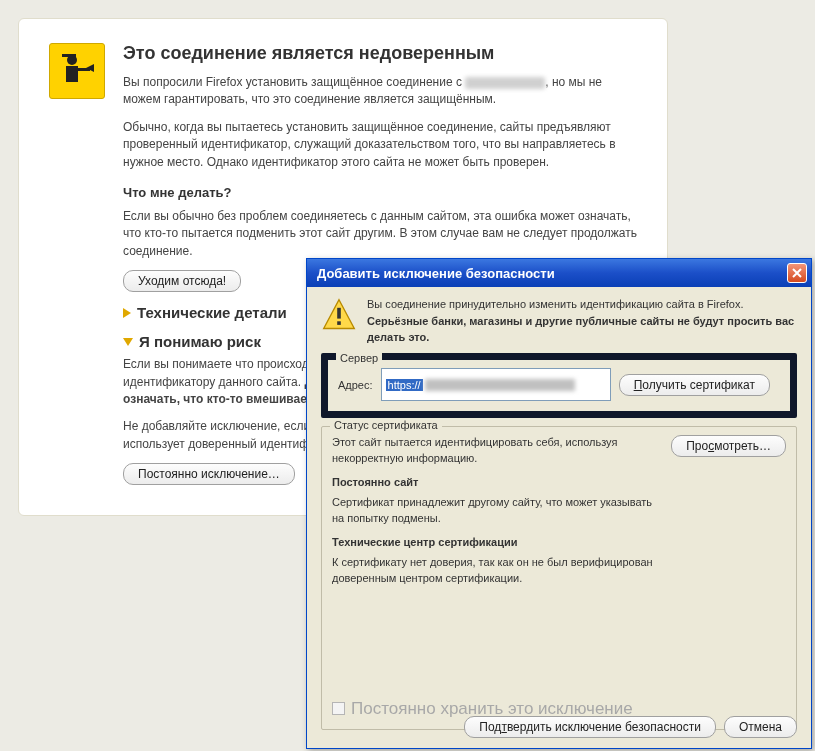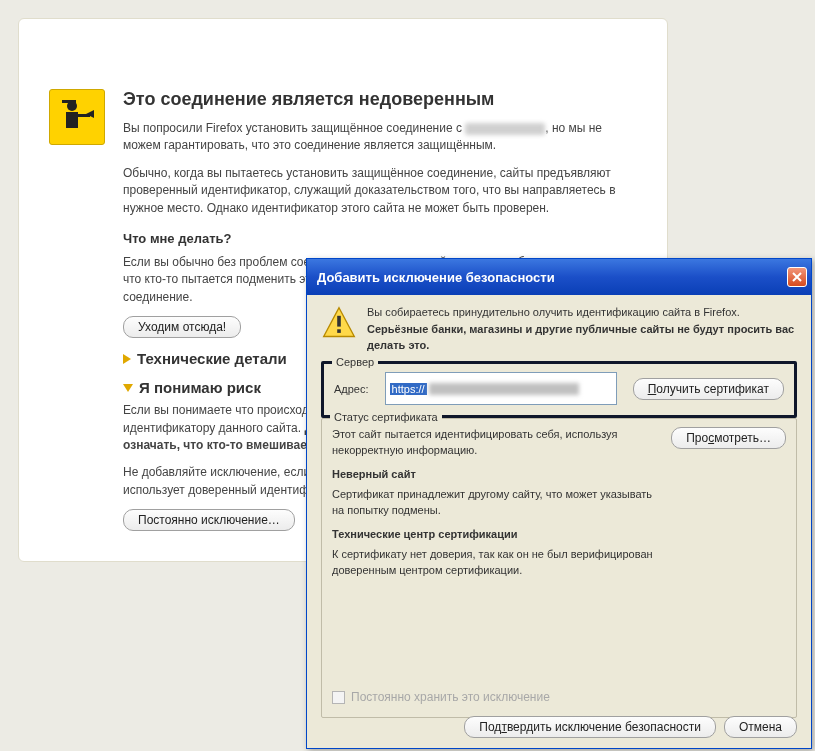--- a/index.html
+++ b/index.html
@@ -18,21 +18,21 @@
 .warning-panel {
   position: absolute;
   left: 18px;
   top: 18px;
   width: 650px;
   background: #fff;
   border: 1px solid #e0ddcc;
   border-radius: 6px;
   padding: 24px 30px 30px 30px;
 }
-.warning-header { display: flex; align-items: flex-start; margin-top: 46px; }
+.warning-header { display: flex; align-items: flex-start; }
 .warning-icon {
   width: 56px; height: 56px;
   background: #ffd200;
   border: 1px solid #cfa800;
   border-radius: 3px;
   margin-right: 18px;
   flex-shrink: 0;
   position: relative;
 }
 .warning-icon svg { position: absolute; left: 6px; top: 6px; }
@@ -99,21 +99,21 @@
   position: absolute;
   left: 306px;
   top: 258px;
   width: 506px;
   height: 491px;
   background: #ece9d8;
   border: 1px solid #0046c8;
   box-shadow: 2px 2px 6px rgba(0,0,0,0.3);
 }
 .titlebar {
-  height: 36px;
+  height: 28px;
   background: linear-gradient(#3b77e0, #1b4fc8 50%, #0a3fb6);
   display: flex;
   align-items: center;
   padding: 0 4px 0 10px;
   color: #fff;
   font-weight: bold;
   font-size: 13px;
 }
 .titlebar-text { flex: 1; }
 .close-btn {
@@ -133,35 +133,36 @@
 .dialog-top { display: flex; align-items: flex-start; margin-bottom: 8px; }
 .warn-triangle {
   width: 36px; height: 36px;
   margin-right: 10px;
   flex-shrink: 0;
 }
 .dialog-top-text { font-size: 11px; line-height: 1.4; }
 .dialog-top-text .bold { display: block; margin-top: 2px; }
 
 .fieldset {
-  border: 3px solid #0f172a;
+  border: 7px solid #0f172a;
   border-radius: 2px;
-  padding: 8px 10px 10px 10px;
+  padding: 8px 20px 10px 10px;
+  margin-bottom: 8px;
   position: relative;
 }
 .fieldset-legend {
   position: absolute;
   top: -8px;
   left: 8px;
   background: #ece9d8;
   padding: 0 4px;
   font-size: 11px;
   color: #333;
 }
-.addr-row { display: flex; align-items: center; gap: 16px; }
+.addr-row { display: flex; align-items: center; gap: 8px; }
 .addr-label { font-size: 11px; }
 .addr-input {
   flex: 1;
   height: 33px;
   border: 1px solid #7f9db9;
   background: #fff;
   font-family: inherit;
   font-size: 11px;
   padding: 0 4px;
   display: flex;
@@ -189,21 +190,21 @@
 .status-row { display: flex; justify-content: space-between; align-items: flex-start; gap: 16px; }
 .status-text { font-size: 11px; line-height: 1.45; flex: 1; }
 .status-text .bold-h { font-weight: bold; display: block; margin: 8px 0 4px 0; font-size: 11px; }
 
 .checkbox-row {
   display: flex;
   align-items: center;
   gap: 6px;
   margin-top: 110px;
   color: #a8a8a8;
-  font-size: 12px;
+  font-size: 17px;
 }
 .checkbox {
   width: 13px; height: 13px;
   border: 1px solid #b5b5b5;
   background: #f4f4f4;
 }
 
 .dialog-footer {
   position: absolute;
   bottom: 0; left: 0; right: 0;
@@ -271,21 +272,21 @@
   </div>
 
   <div class="dialog-body">
     <div class="dialog-top">
       <svg class="warn-triangle" viewBox="0 0 40 40">
         <path d="M20 3 L37 35 L3 35 Z" fill="#ffd94a" stroke="#b88a00" stroke-width="1.5"></path>
         <rect x="18" y="12" width="4" height="12" fill="#333"></rect>
         <rect x="18" y="27" width="4" height="4" fill="#333"></rect>
       </svg>
       <div class="dialog-top-text">
-        <span>Вы собираетесь принудительно олучить идентификацию сайта в Firefox.</span>
+        <span>Вы соединение принудительно изменить идентификацию сайта в Firefox.</span>
         <span class="bold">Серьёзные банки, магазины и другие публичные сайты не будут просить вас делать это.</span>
       </div>
     </div>
 
     <div class="fieldset">
       <div class="fieldset-legend">Сервер</div>
       <div class="addr-row">
         <span class="addr-label">Адрес:</span>
         <div class="addr-input">
           <span class="sel">https://</span>
@@ -295,21 +296,21 @@
           <span class="u">П</span><span>олучить сертификат</span>
         </button>
       </div>
     </div>
 
     <div class="status-fieldset">
       <div class="fieldset-legend">Статус сертификата</div>
       <div class="status-row">
         <div class="status-text">
           <span>Этот сайт пытается идентифицировать себя, используя некорректную информацию.</span>
-          <span class="bold-h">Неверный сайт</span>
+          <span class="bold-h">Постоянно сайт</span>
           <span>Сертификат принадлежит другому сайту, что может указывать на попытку подмены.</span>
           <span class="bold-h">Технические центр сертификации</span>
           <span>К сертификату нет доверия, так как он не был верифицирован доверенным центром сертификации.</span>
 
           <div class="checkbox-row">
             <div class="checkbox"></div>
             <span>Постоянно хранить это исключение</span>
           </div>
         </div>
         <button class="btn">

